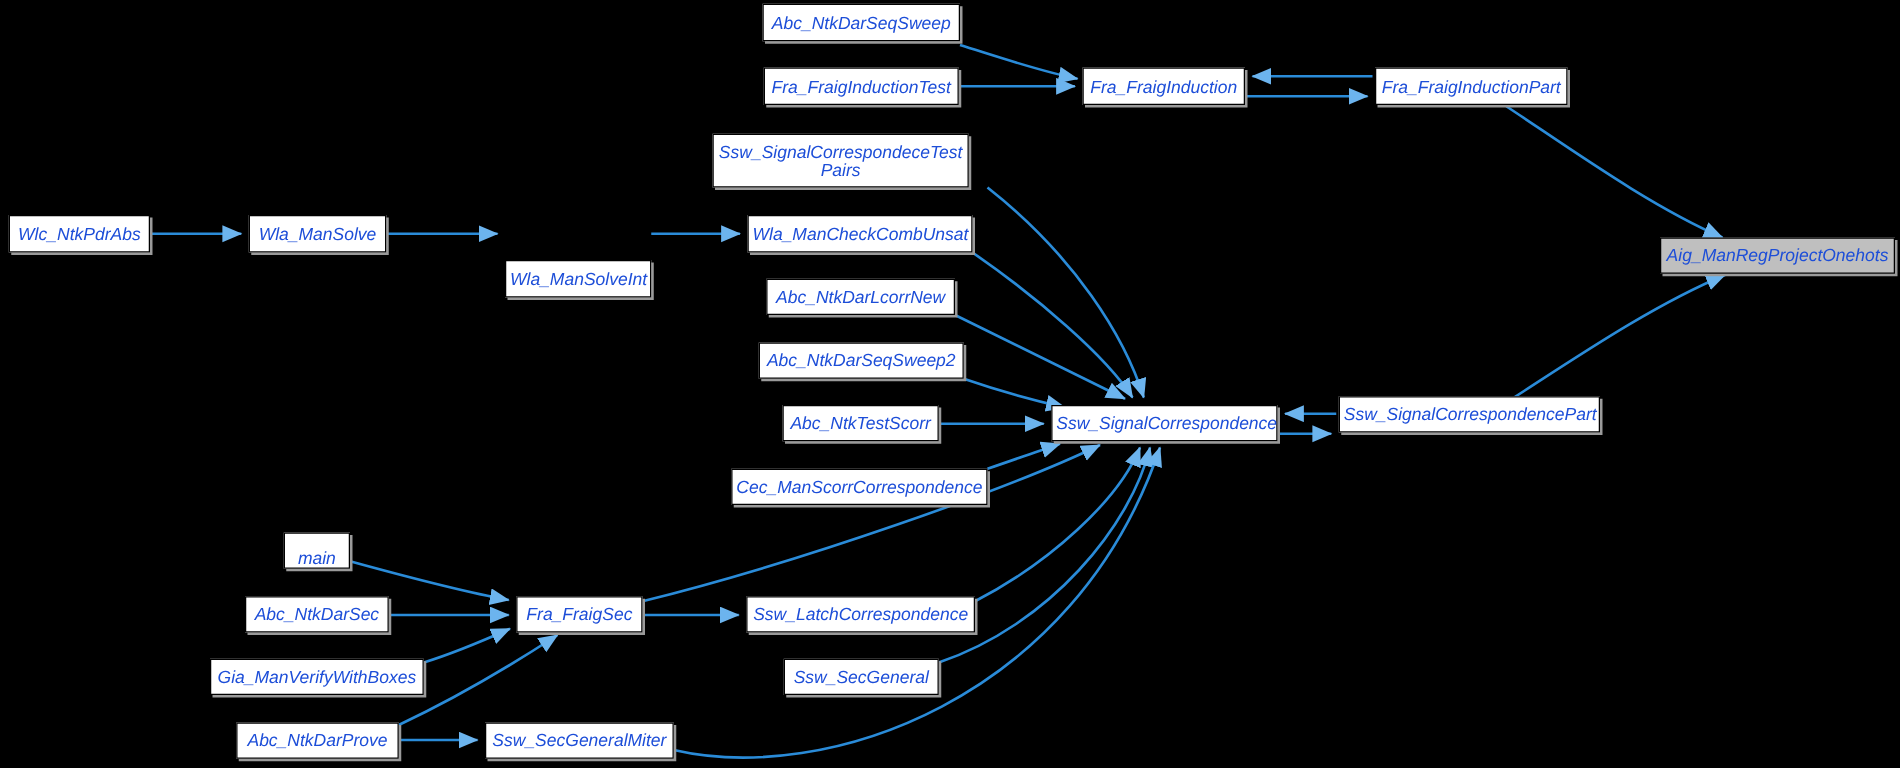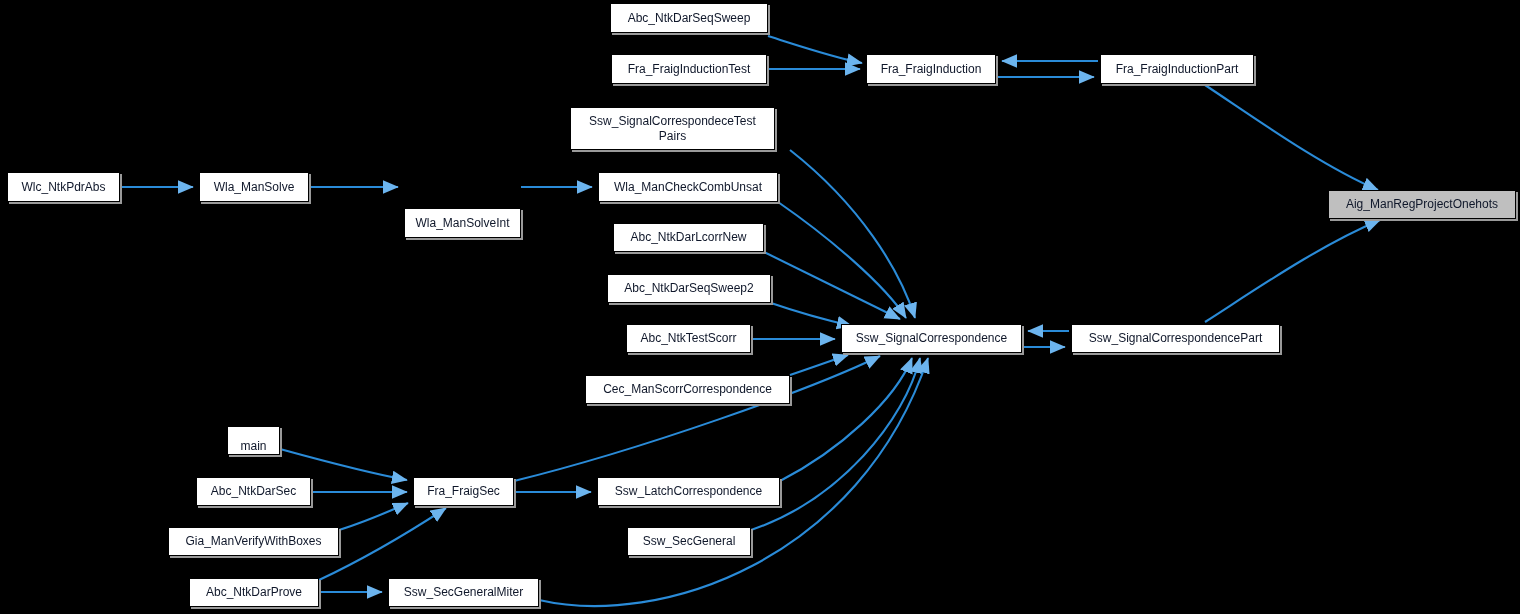--- a/index.html
+++ b/index.html
@@ -1,22 +1,22 @@
 <!DOCTYPE html>
 <html><head>
 <meta charset="utf-8">
 <style>
   html,body{margin:0;padding:0;background:#000;}
   #canvas{position:relative;width:1520px;height:614px;background:#000;overflow:hidden;
           font-family:"Liberation Sans","DejaVu Sans",sans-serif;}
   #edges{position:absolute;left:0;top:0;width:1520px;height:614px;}
   .node{position:absolute;box-sizing:border-box;background:#ffffff;border:1px solid #000000;
         box-shadow:2px 2px 0 0 #9a9a9a;display:flex;align-items:center;justify-content:center;
-        text-align:center;color:#0f172a;font-size:12px;line-height:15px;letter-spacing:0px;
-        white-space:pre-line;padding:0 3px;}
+        text-align:center;color:#1d4ed8;font-size:14px;line-height:15px;letter-spacing:0px;
+        white-space:pre-line;padding:0 3px;font-style:italic;}
   .node.hl{background:#bfbfbf;}
   .node .lbl{display:block;width:100%;}
 </style>
 </head>
 <body>
 
 <div id="canvas">
   <svg id="edges" viewBox="0 0 1520 614" xmlns="http://www.w3.org/2000/svg">
     <defs>
       <marker id="ah" markerWidth="9" markerHeight="9" refX="7.2" refY="3.2" orient="auto" markerUnits="strokeWidth">
@@ -62,21 +62,21 @@
 Pairs</span></div>
       <div class="node" style="left: 7px; top: 172px; width: 113px; height: 30px;"><span class="lbl">Wlc_NtkPdrAbs</span></div>
       <div class="node" style="left: 199px; top: 172px; width: 110px; height: 30px;"><span class="lbl">Wla_ManSolve</span></div>
       <div class="node" style="left: 404px; top: 172px; width: 117px; height: 30px; margin-top: 36px;"><span class="lbl">Wla_ManSolveInt</span></div>
       <div class="node" style="left: 598px; top: 172px; width: 180px; height: 30px;"><span class="lbl">Wla_ManCheckCombUnsat</span></div>
       <div class="node hl" style="left: 1328px; top: 190px; width: 188px; height: 29px;"><span class="lbl">Aig_ManRegProjectOnehots</span></div>
       <div class="node" style="left: 613px; top: 223px; width: 151px; height: 29px;"><span class="lbl">Abc_NtkDarLcorrNew</span></div>
       <div class="node" style="left: 607px; top: 274px; width: 164px; height: 29px;"><span class="lbl">Abc_NtkDarSeqSweep2</span></div>
       <div class="node" style="left: 626px; top: 324px; width: 125px; height: 29px; text-align: center;"><span class="lbl">Abc_NtkTestScorr</span></div>
       <div class="node" style="left: 841px; top: 324px; width: 181px; height: 29px;"><span class="lbl">Ssw_SignalCorrespondence</span></div>
-      <div class="node" style="left: 1071px; top: 324px; width: 209px; height: 29px; align-items: center;"><span class="lbl">Ssw_SignalCorrespondencePart</span></div>
+      <div class="node" style="left: 1071px; top: 317px; width: 209px; height: 29px; align-items: center;"><span class="lbl">Ssw_SignalCorrespondencePart</span></div>
       <div class="node" style="left: 585px; top: 375px; width: 205px; height: 29px;"><span class="lbl">Cec_ManScorrCorrespondence</span></div>
       <div class="node" style="left: 227px; top: 426px; width: 53px; height: 29px; align-items: flex-end;"><span class="lbl">main</span></div>
       <div class="node" style="left: 196px; top: 477px; width: 115px; height: 29px;"><span class="lbl">Abc_NtkDarSec</span></div>
       <div class="node" style="left: 413px; top: 477px; width: 101px; height: 29px;"><span class="lbl">Fra_FraigSec</span></div>
       <div class="node" style="left: 597px; top: 477px; width: 183px; height: 29px; align-items: center;"><span class="lbl">Ssw_LatchCorrespondence</span></div>
       <div class="node" style="left: 168px; top: 527px; width: 171px; height: 29px;"><span class="lbl">Gia_ManVerifyWithBoxes</span></div>
       <div class="node" style="left: 627px; top: 527px; width: 124px; height: 29px;"><span class="lbl">Ssw_SecGeneral</span></div>
       <div class="node" style="left: 189px; top: 578px; width: 130px; height: 29px;"><span class="lbl">Abc_NtkDarProve</span></div>
       <div class="node" style="left: 388px; top: 578px; width: 151px; height: 29px;"><span class="lbl">Ssw_SecGeneralMiter</span></div>
     </div>

